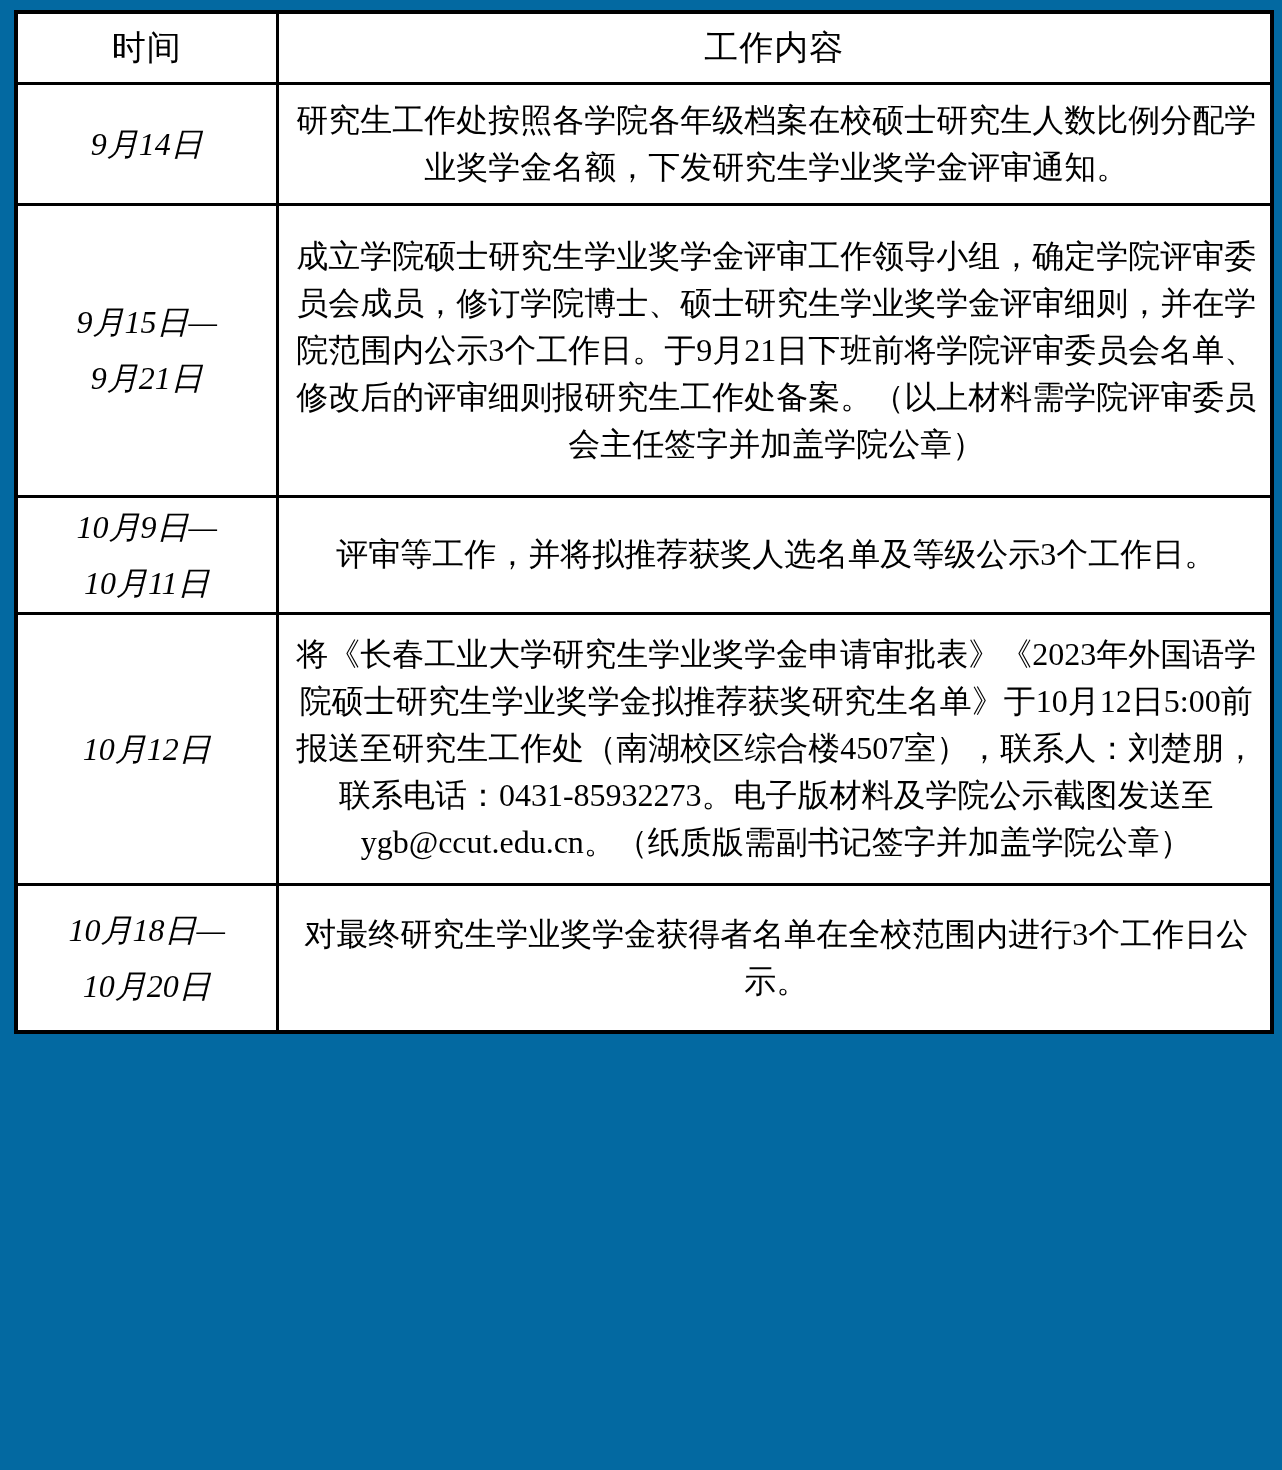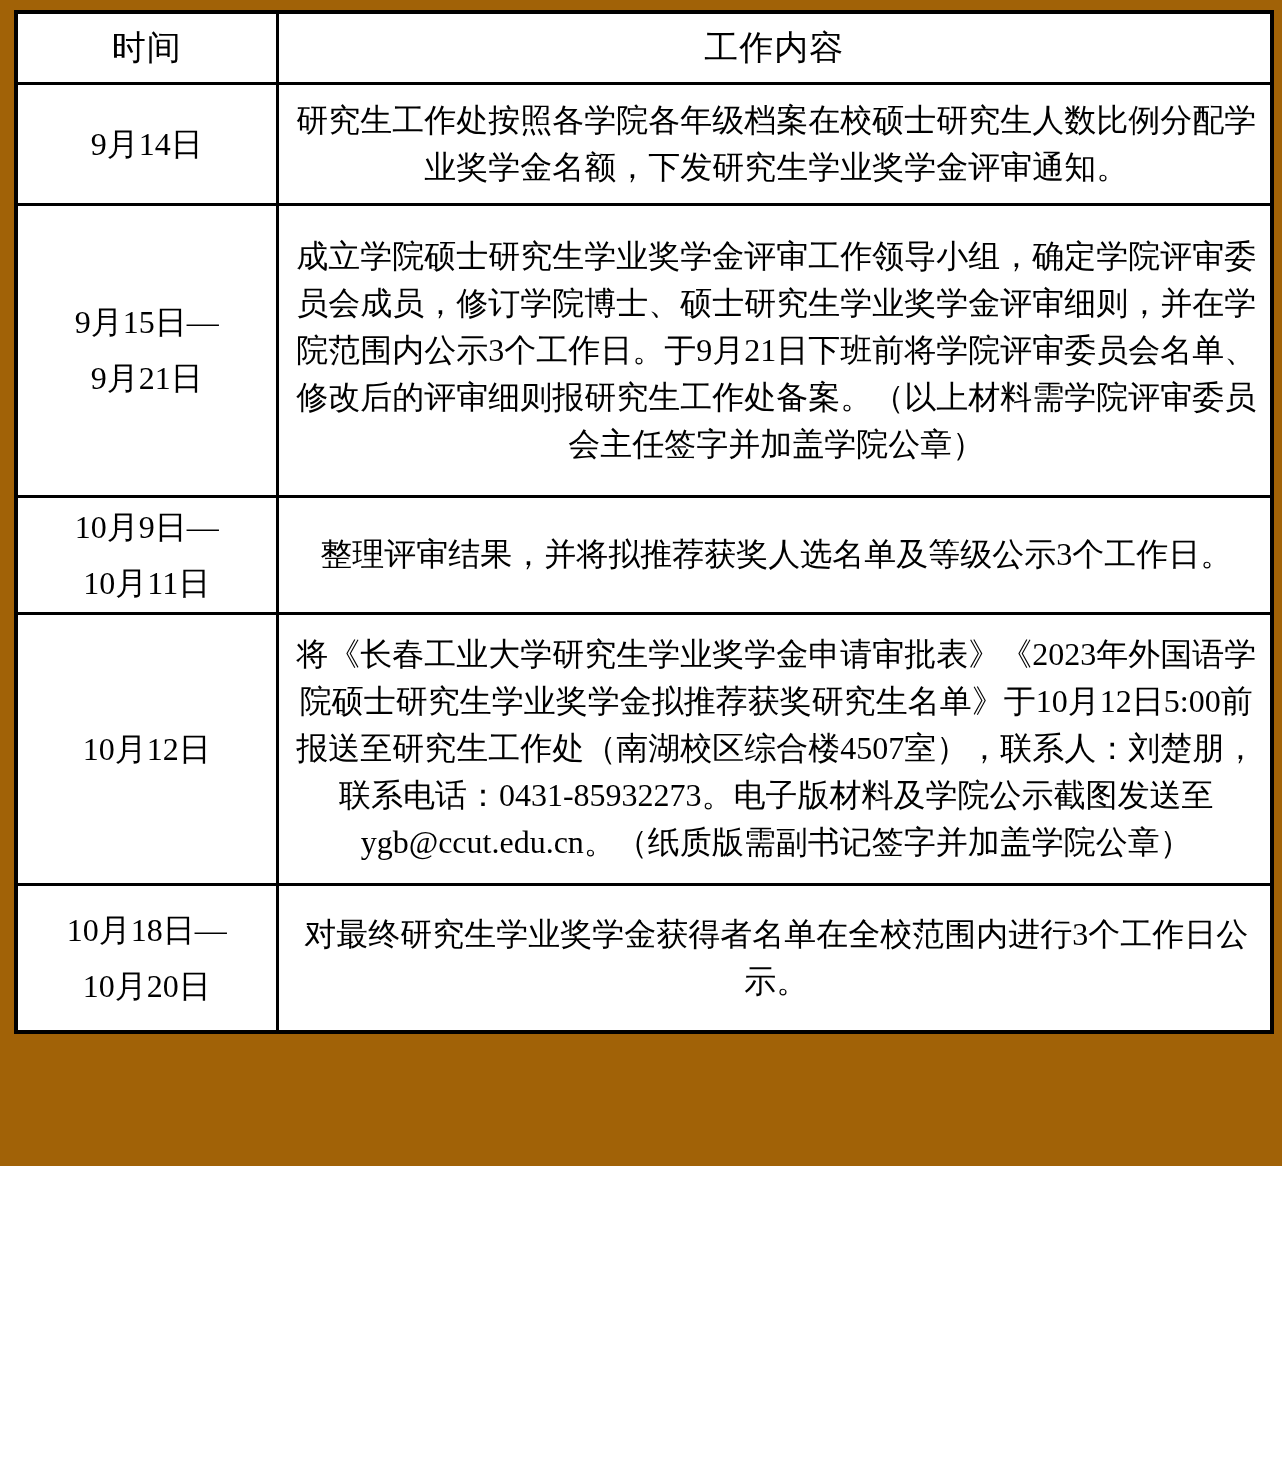--- a/index.html
+++ b/index.html
@@ -8,22 +8,22 @@
     background: #ffffff;
     width: 1282px;
     height: 1470px;
     overflow: hidden;
     font-family: "Liberation Serif", "DejaVu Serif", serif;
     color: #000000;
   }
   .page {
     position: relative;
     width: 1282px;
-    height: 1166px;
-    background: #a16207;
+    height: 1470px;
+    background: #0369a1;
   }
   table.schedule {
     position: absolute;
     left: 14px;
     top: 10px;
     width: 1256px;
     border-collapse: collapse;
     table-layout: fixed;
     background: #ffffff;
   }
@@ -44,20 +44,21 @@
     font-size: 34px;
     text-align: center;
     letter-spacing: 1px;
   }
   td.time-cell {
     font-size: 32px;
     text-align: center;
     white-space: pre-line;
     line-height: 56px;
     padding: 0 4px;
+    font-style: italic;
   }
   td.content-cell {
     font-size: 32px;
     text-align: justify;
     text-justify: inter-ideograph;
     line-height: 47px;
     padding: 6px 12px 6px 16px;
     word-break: break-word;
   }
   
@@ -90,21 +91,21 @@
       <td class="content-cell">研究生工作处按照各学院各年级档案在校硕士研究生人数比例分配学业奖学金名额，下发研究生学业奖学金评审通知。</td>
     </tr>
     <tr class="r1">
       <td class="time-cell">9月15日—
 9月21日</td>
       <td class="content-cell">成立学院硕士研究生学业奖学金评审工作领导小组，确定学院评审委员会成员，修订学院博士、硕士研究生学业奖学金评审细则，并在学院范围内公示3个工作日。于9月21日下班前将学院评审委员会名单、修改后的评审细则报研究生工作处备案。（以上材料需学院评审委员会主任签字并加盖学院公章）</td>
     </tr>
     <tr class="r3">
       <td class="time-cell">10月9日—
 10月11日</td>
-      <td class="content-cell">整理评审结果，并将拟推荐获奖人选名单及等级公示3个工作日。</td>
+      <td class="content-cell">评审等工作，并将拟推荐获奖人选名单及等级公示3个工作日。</td>
     </tr>
     <tr class="r4">
       <td class="time-cell">10月12日</td>
       <td class="content-cell">将《长春工业大学研究生学业奖学金申请审批表》《2023年外国语学院硕士研究生学业奖学金拟推荐获奖研究生名单》于10月12日5:00前报送至研究生工作处（南湖校区综合楼4507室），联系人：刘楚朋，联系电话：0431-85932273。电子版材料及学院公示截图发送至ygb@ccut.edu.cn。（纸质版需副书记签字并加盖学院公章）</td>
     </tr>
     <tr class="r7 outer-bottom">
       <td class="time-cell">10月18日—
 10月20日</td>
       <td class="content-cell">对最终研究生学业奖学金获得者名单在全校范围内进行3个工作日公示。</td>
     </tr>

